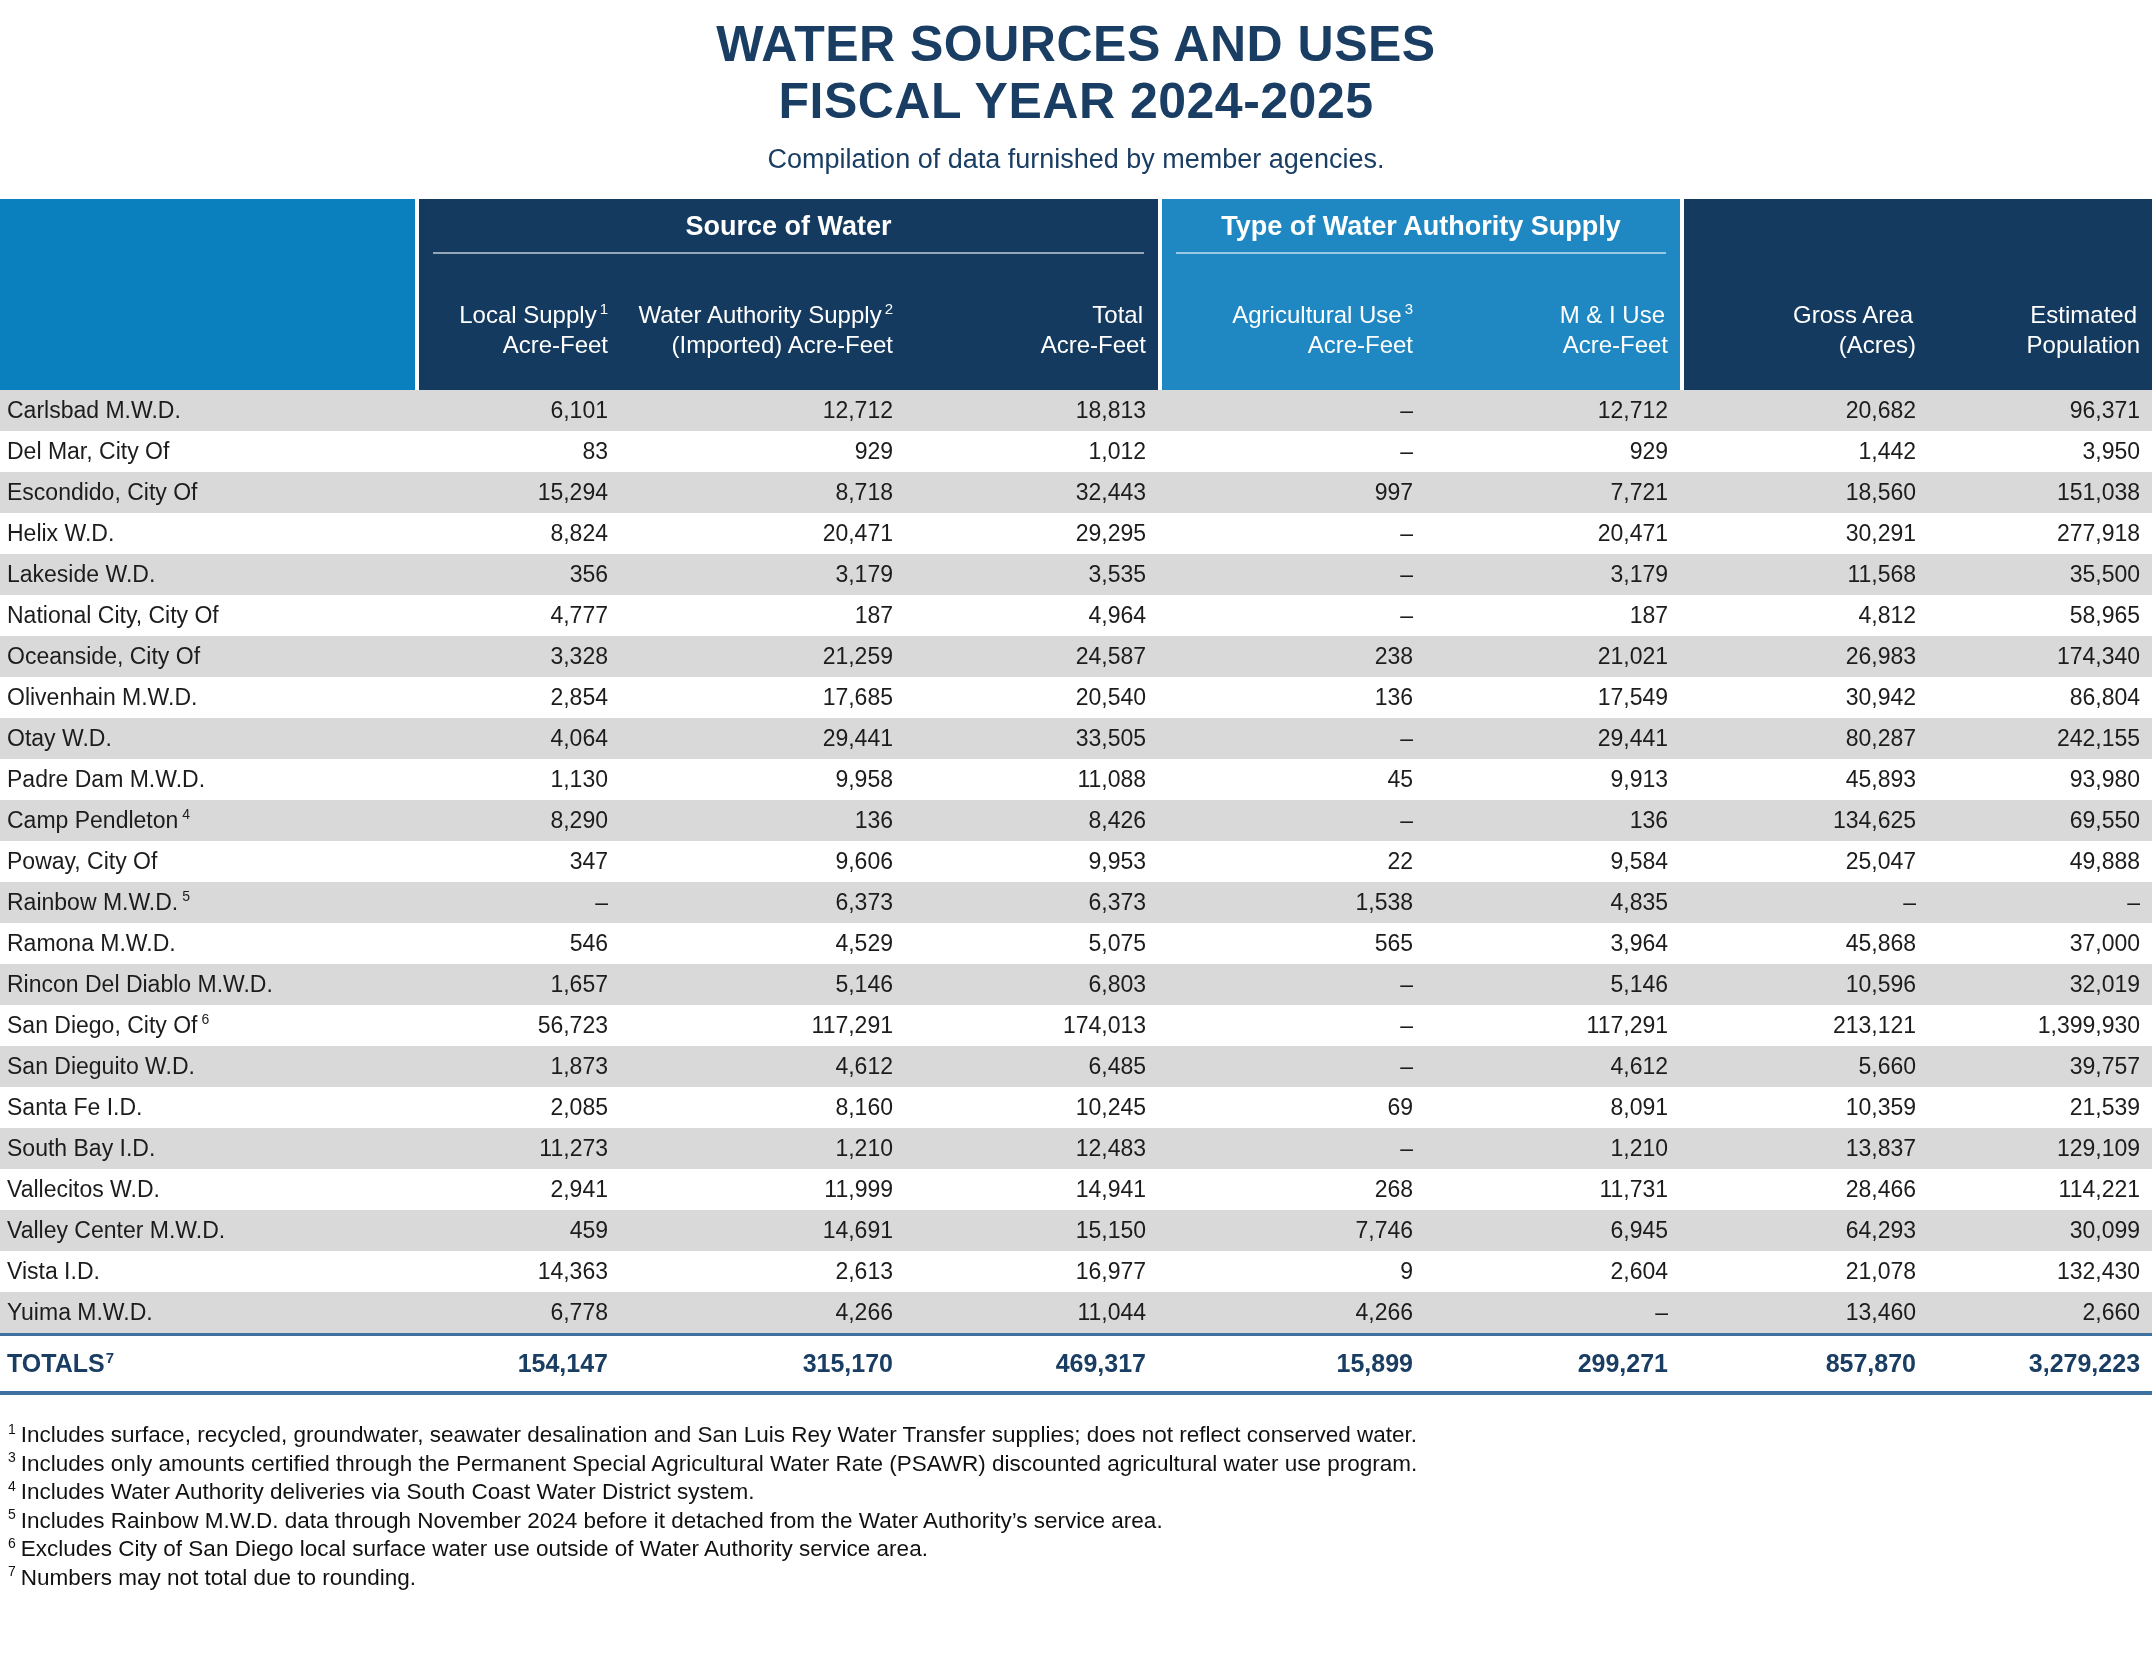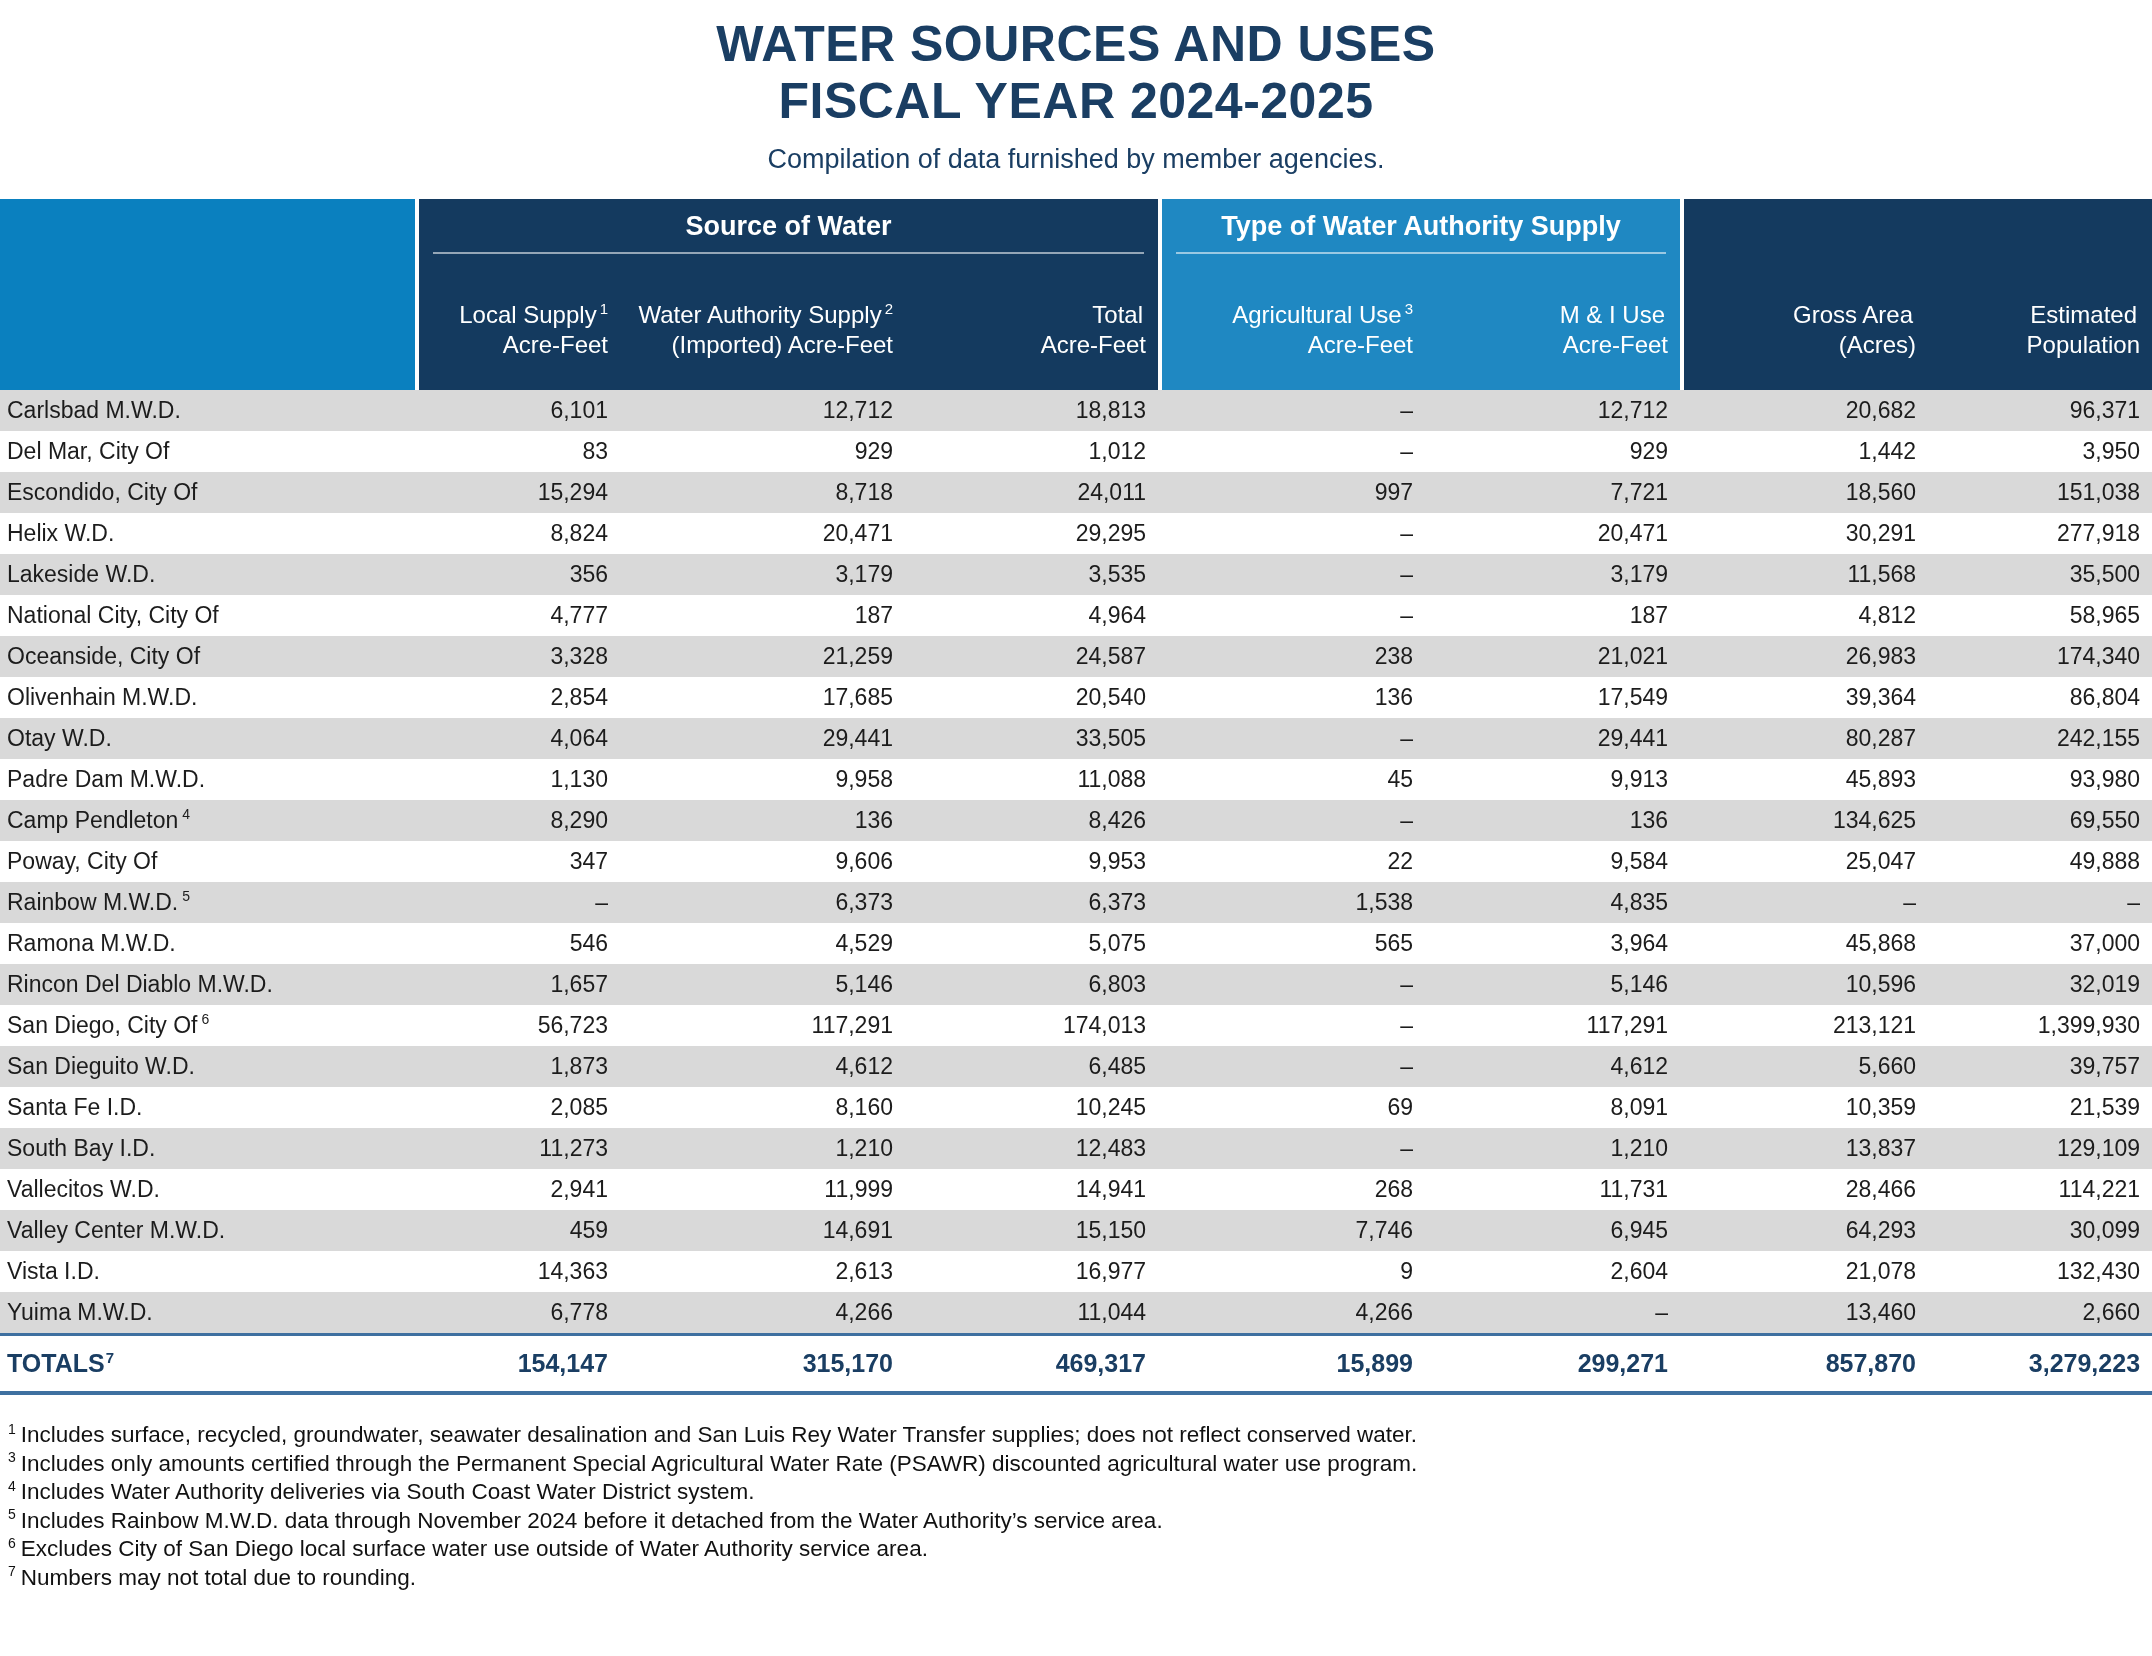--- a/index.html
+++ b/index.html
@@ -141,21 +141,21 @@
           <td class="num">1,012</td>
           <td class="num">–</td>
           <td class="num">929</td>
           <td class="num">1,442</td>
           <td class="num">3,950</td>
         </tr>
         <tr>
           <td class="agency"><span>Escondido, City Of</span></td>
           <td class="num">15,294</td>
           <td class="num">8,718</td>
-          <td class="num">24,011</td>
+          <td class="num">32,443</td>
           <td class="num">997</td>
           <td class="num">7,721</td>
           <td class="num">18,560</td>
           <td class="num">151,038</td>
         </tr>
         <tr>
           <td class="agency"><span>Helix W.D.</span></td>
           <td class="num">8,824</td>
           <td class="num">20,471</td>
           <td class="num">29,295</td>
@@ -194,21 +194,21 @@
           <td class="num">26,983</td>
           <td class="num">174,340</td>
         </tr>
         <tr>
           <td class="agency"><span>Olivenhain M.W.D.</span></td>
           <td class="num">2,854</td>
           <td class="num">17,685</td>
           <td class="num">20,540</td>
           <td class="num">136</td>
           <td class="num">17,549</td>
-          <td class="num">39,364</td>
+          <td class="num">30,942</td>
           <td class="num">86,804</td>
         </tr>
         <tr>
           <td class="agency"><span>Otay W.D.</span></td>
           <td class="num">4,064</td>
           <td class="num">29,441</td>
           <td class="num">33,505</td>
           <td class="num">–</td>
           <td class="num">29,441</td>
           <td class="num">80,287</td>

